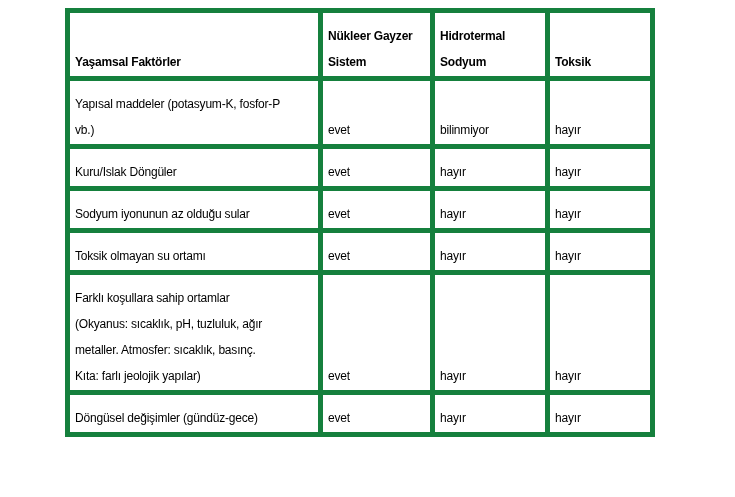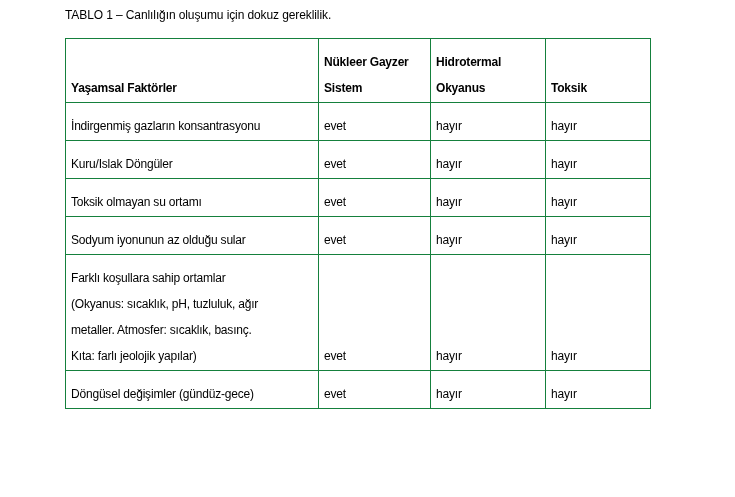--- a/index.html
+++ b/index.html
@@ -28,85 +28,85 @@
   table.req-table {
     border-collapse: collapse;
     table-layout: fixed;
     width: 585px;
   }
   col.c1 { width: 253px; }
   col.c2 { width: 112px; }
   col.c3 { width: 115px; }
   col.c4 { width: 105px; }
   td {
-    border: 1px solid #15803d;
+    border: 5px solid #15803d;
     vertical-align: bottom;
     padding: 10px 5px 1px 5px;
     font-size: 12px;
     line-height: 26px;
     letter-spacing: -0.2px;
     white-space: pre-line;
     overflow: hidden;
   }
   tr.hdr td { font-weight: 700; height: 56px; }
   tr.r2 td { height: 52px; }  
   tr.r1 td { height: 26px; }  
   tr.r4 td { height: 104px; margin-top: 32px; } 
 </style>
 </head>
 <body>
 
 <div class="doc">
 
-  <p class="caption">TABLO 1 – Canlılığın oluşumu için dokuz gereklilik.</p>
 
   <table class="req-table">
     <colgroup>
       <col class="c1">
         <col class="c2">
         <col class="c3">
         <col class="c4">
     </colgroup>
 
     <tbody>
         <tr class="hdr">
       <td>Yaşamsal Faktörler</td>
       <td>Nükleer Gayzer
 Sistem</td>
       <td>Hidrotermal
-Okyanus</td>
+Sodyum</td>
       <td>Toksik</td>
     </tr>
 
 
+    <tr class="r2">
+      <td>Yapısal maddeler (potasyum-K, fosfor-P
+vb.)</td>
+      <td>evet</td>
+      <td>bilinmiyor</td>
+      <td>hayır</td>
+    </tr>
 
 
-    <tr class="r1">
-      <td>İndirgenmiş gazların konsantrasyonu</td>
-      <td>evet</td>
-      <td>hayır</td>
-      <td>hayır</td>
-    </tr>
 
     <tr class="r1">
       <td>Kuru/Islak Döngüler</td>
       <td>evet</td>
       <td>hayır</td>
       <td>hayır</td>
     </tr>
 
     <tr class="r1">
-      <td>Toksik olmayan su ortamı</td>
+      <td>Sodyum iyonunun az olduğu sular</td>
       <td>evet</td>
       <td>hayır</td>
       <td>hayır</td>
     </tr>
 
     <tr class="r1">
-      <td>Sodyum iyonunun az olduğu sular</td>
+      <td>Toksik olmayan su ortamı</td>
       <td>evet</td>
       <td>hayır</td>
       <td>hayır</td>
     </tr>
 
     <tr class="r4">
       <td>Farklı koşullara sahip ortamlar
 (Okyanus: sıcaklık, pH, tuzluluk, ağır
 metaller. Atmosfer: sıcaklık, basınç.
 Kıta: farlı jeolojik yapılar)</td>

